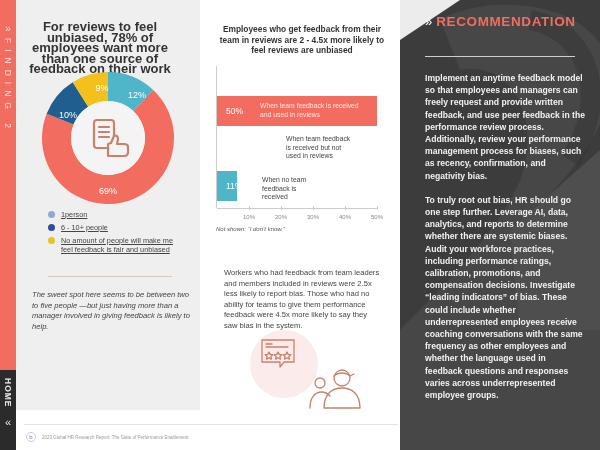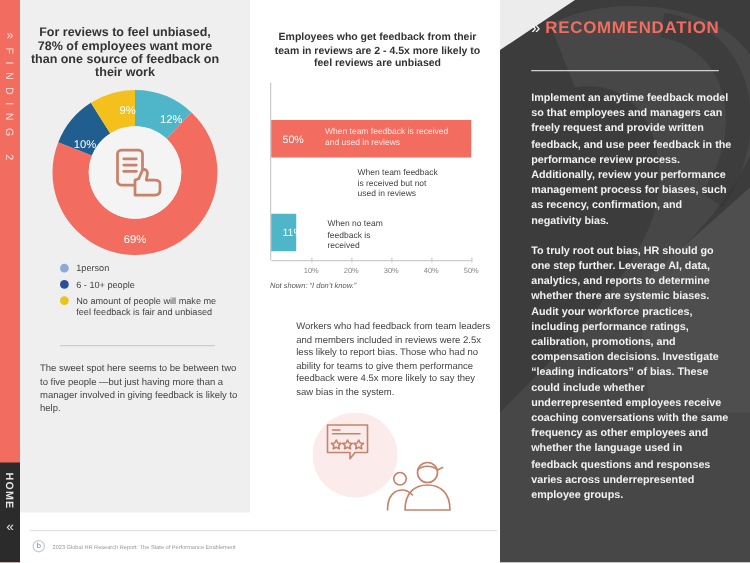--- a/index.html
+++ b/index.html
@@ -10,47 +10,47 @@
   .strip { position: absolute; left: 0; top: 0; width: 16px; height: 450px; background: #f26c5f; }
   .strip-home { position: absolute; left: 0; top: 370px; width: 16px; height: 80px; background: #2b2b2b; }
   .strip-finding { position: absolute; left: 0; top: 24px; width: 16px; text-align: center; color: #ffd9d4; font-size: 9px; letter-spacing: 0; }
   .strip-finding .chev { display: block; font-size: 10px; line-height: 10px; margin-bottom: 4px; }
   .vtext { display: block; writing-mode: vertical-rl; font-size: 8.5px; letter-spacing: 6px; margin: 0 auto; color: #ffe2de; }
   .strip-home .vtext { color: #e8e8e8; letter-spacing: 1px; font-weight: bold; margin-top: 8px; transform: rotate(0deg); }
   .strip-home .chev-up { display: block; text-align: center; color: #e8e8e8; font-size: 11px; margin-top: 8px; }
 
   
   .left-panel { position: absolute; left: 16px; top: 0; width: 184px; height: 410px; background: #efefef; }
-  .chart1-title { position: absolute; left: 20px; top: 22px; width: 160px; text-align: center; font-size: 10px; font-weight: bold; color: #333; line-height: 10.5px; }
+  .chart1-title { position: absolute; left: 20px; top: 22px; width: 160px; text-align: center; font-size: 13px; font-weight: bold; color: #333; line-height: 10.5px; }
   .donut { position: absolute; left: 38px; top: 68px; width: 140px; height: 140px; }
   .legend { position: absolute; left: 48px; top: 210px; width: 150px; font-size: 7.3px; color: #444; }
-  .legend .row { display: flex; align-items: flex-start; margin-bottom: 4px; line-height: 9px; }
+  .legend .row { display: flex; align-items: flex-start; margin-bottom: 4px; line-height: 9px; text-decoration: underline; }
   .legend .dot { width: 7px; height: 7px; border-radius: 50%; margin-right: 6px; margin-top: 1px; flex: none; }
   .divider-l { position: absolute; left: 48px; top: 276px; width: 124px; height: 1px; background: #d8c9bf; }
   .body-l { position: absolute; left: 32px; top: 290px; width: 160px; font-size: 7.6px; color: #444; line-height: 10.6px; }
-  .body-l p { margin-bottom: 11px; }
+  .body-l p { margin-bottom: 11px; font-style: italic; }
 
   
   .footer-line { position: absolute; left: 24px; top: 424px; width: 374px; height: 1px; background: #e4e4e4; }
   .footer { position: absolute; left: 26px; top: 432px; display: flex; align-items: center; font-size: 4.5px; color: #999; }
   .footer .logo { width: 10px; height: 10px; border-radius: 50%; border: 1px solid #c8cce0; color: #6a7fb0; font-size: 6px; text-align: center; line-height: 8px; margin-right: 6px; }
 
   
   .chart2-title { position: absolute; left: 216px; top: 24px; width: 172px; text-align: center; font-size: 8.4px; font-weight: bold; color: #333; line-height: 10.5px; }
   .bar-chart { position: absolute; left: 216px; top: 66px; width: 172px; height: 170px; }
   .bar-chart .axis-y { position: absolute; left: 0; top: 0; width: 1px; height: 142px; background: #ccc; }
   .bar-chart .head { position: absolute; left: 10px; top: 4px; font-size: 7.6px; color: #444; line-height: 9.6px; width: 150px; }
   .bar { position: absolute; left: 1px; color: #fff; font-size: 8.5px; display: flex; align-items: center; padding-left: 9px; }
   .bar-label { position: absolute; font-size: 6.8px; line-height: 8.6px; color: #444; }
   .bar-label.inside { color: #ffe6e2; }
   .axis-x { position: absolute; left: 1px; top: 142px; width: 160px; height: 1px; background: #ccc; }
   .tick { position: absolute; top: 148px; font-size: 6px; color: #888; transform: translateX(-50%); }
   .tickmark { position: absolute; top: 140px; width: 1px; height: 4px; background: #ccc; }
   .note { position: absolute; left: 0; top: 160px; font-size: 6px; font-style: italic; color: #555; }
-  .body-m { position: absolute; left: 224px; top: 256px; width: 158px; font-size: 7.6px; color: #444; line-height: 10.6px; margin-left: 13px; }
+  .body-m { position: absolute; left: 224px; top: 268px; width: 158px; font-size: 7.6px; color: #444; line-height: 10.6px; }
   .illus { position: absolute; left: 250px; top: 330px; width: 120px; height: 80px; }
 
   
   .right-panel { position: absolute; left: 400px; top: 0; width: 200px; height: 450px; background: #3c3c3c; overflow: hidden; }
   .bg-two { position: absolute; left: 0; top: 0; width: 200px; height: 450px; }
   .rec-head { position: absolute; left: 25px; top: 14px; display: flex; align-items: center; }
   .rec-head .chev { color: #fff; font-size: 13px; margin-right: 6px; letter-spacing: -2px; }
   .rec-head .title { color: #f26c5f; font-size: 13.5px; font-weight: bold; letter-spacing: 0.6px; }
   .rec-line { position: absolute; left: 25px; top: 56px; width: 150px; height: 1px; background: #cfcfcf; }
   .rec-body { position: absolute; left: 25px; top: 72px; width: 160px; font-size: 8.6px; color: #f2f2f2; line-height: 12.2px; font-weight: bold; }

